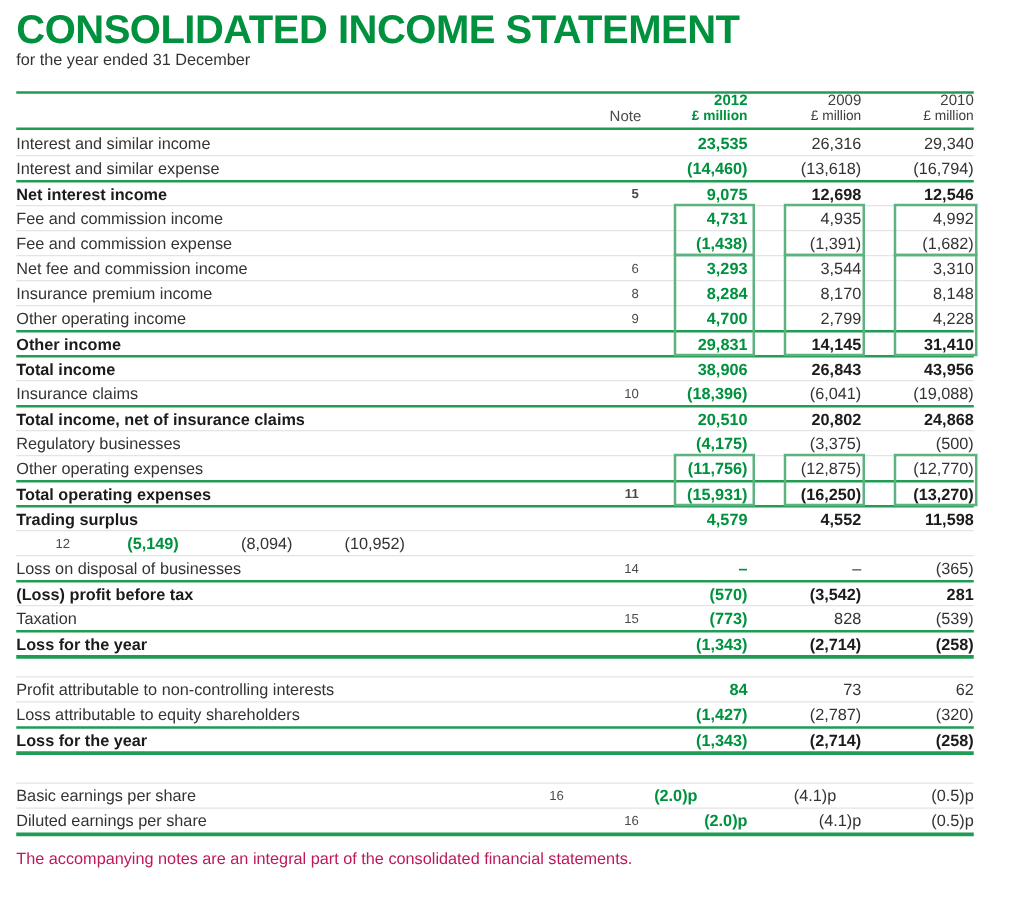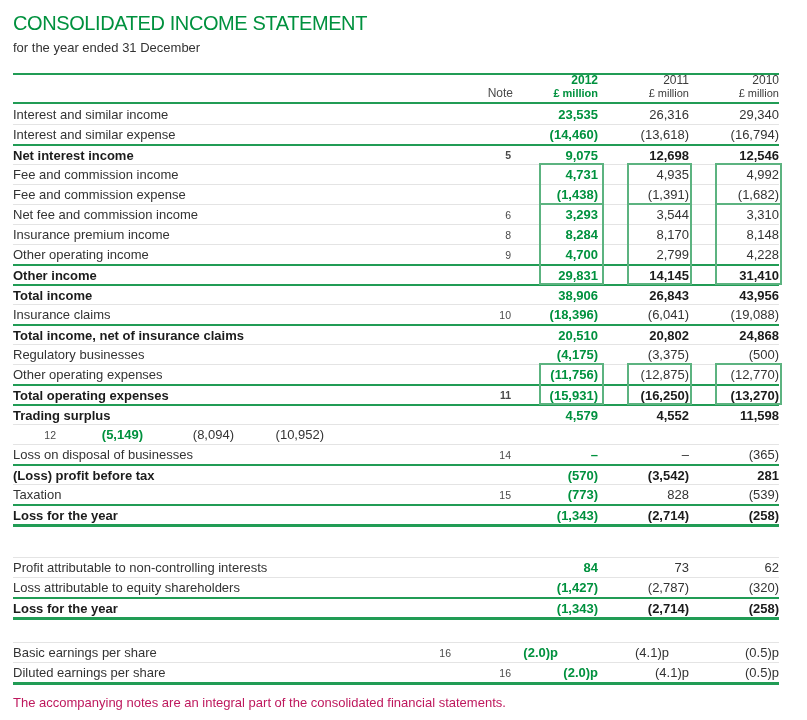--- a/index.html
+++ b/index.html
@@ -1,18 +1,18 @@
 <!DOCTYPE html>
 <html style="--green: #00913e; --green-rule: #219c55; --box-green: #5cb380;"><head>
 <meta charset="utf-8">
 <style>
   html,body{margin:0;padding:0;background:#ffffff;}
   .page{width:807px;height:720px;background:#ffffff;position:relative;overflow:hidden;
         font-family:"Liberation Sans",sans-serif;}
-  .title{margin:0;padding:7px 0 0 13px;font-size:20px;font-weight:400;letter-spacing:-0.4px;
+  .title{margin:0;padding:7px 0 0 13px;font-size:32px;font-weight:700;letter-spacing:-0.4px;
          color:var(--green);line-height:32px;}
   .subtitle{margin:1px 0 0 13px;font-size:13px;color:#333;line-height:15px;}
 
   .table{margin:18px 0 0 13px;width:766px;}
   .thead{display:flex;align-items:flex-end;height:31px;box-sizing:border-box;
          border-top:2px solid var(--green-rule);border-bottom:2px solid var(--green-rule);
          padding-bottom:2px;}
   .c{box-sizing:border-box;}
   .c.label{flex:1;}
   .c.note{width:45px;text-align:right;}
@@ -47,21 +47,21 @@
 
   <div class="table">
     <div class="thead">
       <div class="c label"></div>
       <div class="c note notehead">Note</div>
       <div class="c v0 hgreen">
         <span class="hy">2012</span>
         <span class="hu">£ million</span>
       </div>
       <div class="c v1">
-        <span class="hy">2011</span>
+        <span class="hy">2009</span>
         <span class="hu">£ million</span>
       </div>
       <div class="c v2">
         <span class="hy">2010</span>
         <span class="hu">£ million</span>
       </div>
     </div>
     <div class="rows" id="rows">
         <div class="row">
           <div class="c label">Interest and similar income</div>
@@ -202,21 +202,21 @@
           <div class="c v1">828</div>
           <div class="c v2">(539)</div>
         </div>
         <div class="row bold rule-green thick">
           <div class="c label">Loss for the year</div>
           <div class="c note note"></div>
           <div class="c v0 g">(1,343)</div>
           <div class="c v1">(2,714)</div>
           <div class="c v2">(258)</div>
         </div>
-        <div class="row rule-gray" style="margin-top: 30px;">
+        <div class="row rule-gray" style="margin-top: 14px;">
           <div class="c label">Profit attributable to non-controlling interests</div>
           <div class="c note note"></div>
           <div class="c v0 g">84</div>
           <div class="c v1">73</div>
           <div class="c v2">62</div>
         </div>
         <div class="row rule-gray">
           <div class="c label">Loss attributable to equity shareholders</div>
           <div class="c note note"></div>
           <div class="c v0 g">(1,427)</div>

